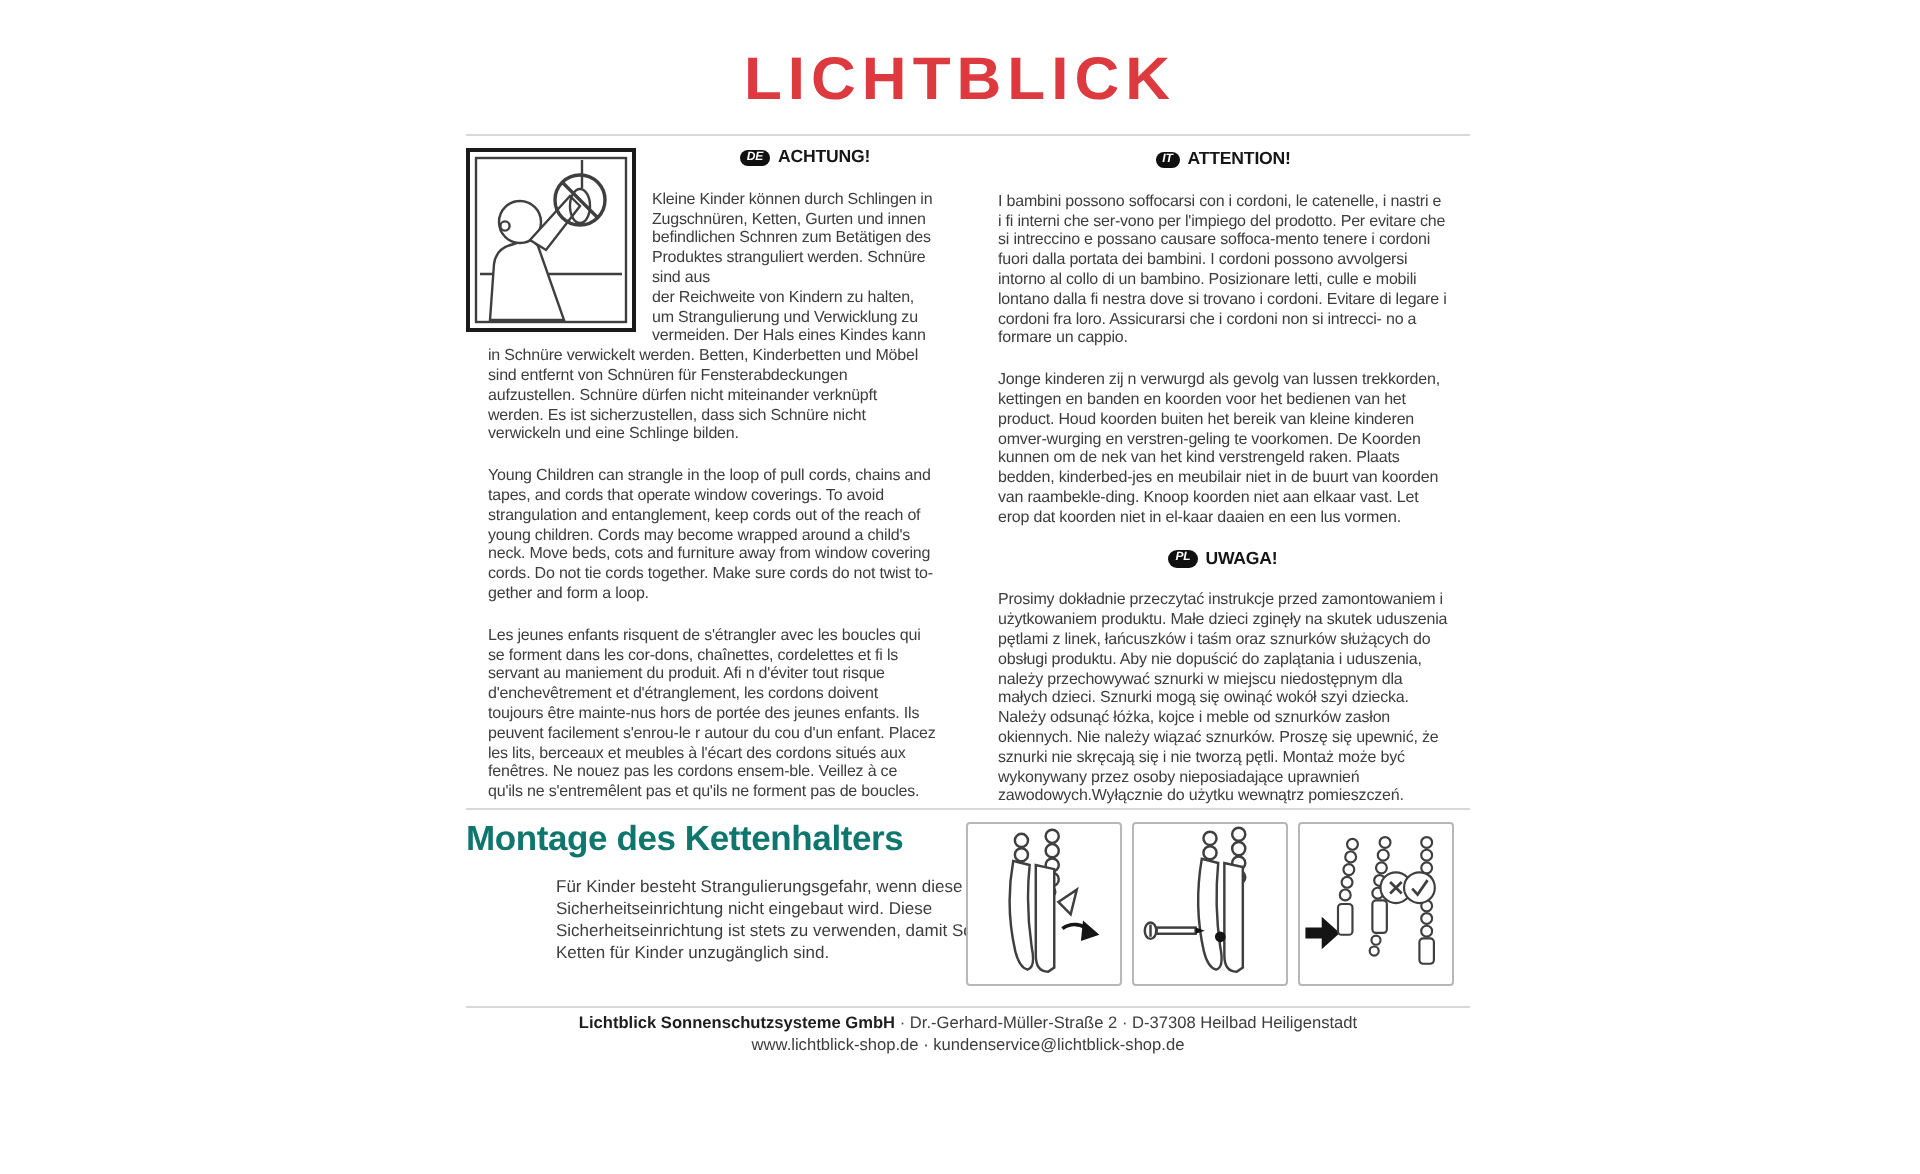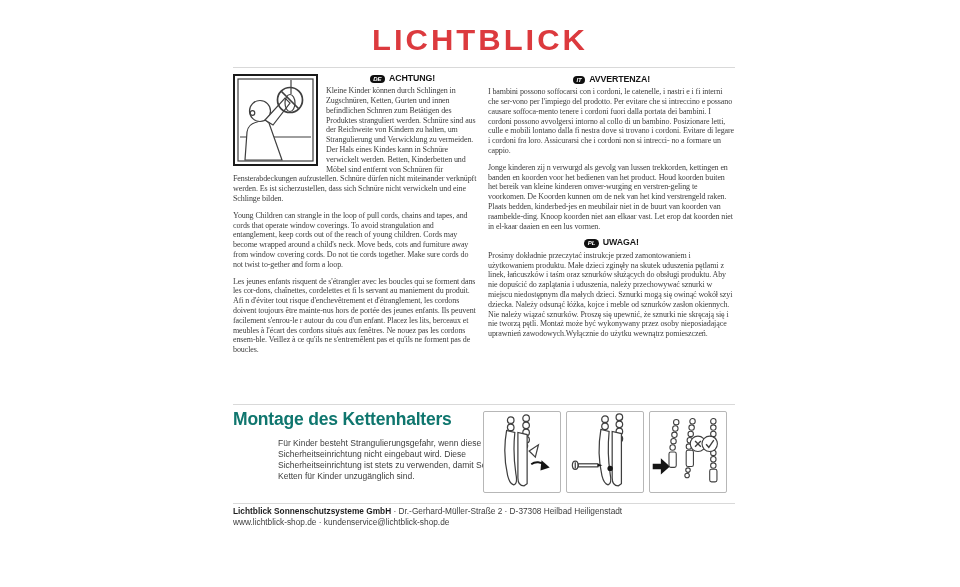--- a/index.html
+++ b/index.html
@@ -21,33 +21,33 @@
 
   .warn-img{float:left;width:81px;height:88px;border:2px solid #1a1a1a;background:#fff;
             margin:0 8px 4px 0;}
   .warn-img svg{display:block;}
 
   .sec{margin-bottom:7px;}
   .sec-head{display:flex;align-items:center;gap:4px;font-size:8.8px;font-weight:bold;
             color:#161616;margin:0 0 2.5px 0;justify-content:center;}
   .badge{background:#101010;color:#ffffff;font-size:6px;font-style:italic;font-weight:bold;
          line-height:8.5px;padding:0 3.5px;border-radius:5px;display:inline-block;}
-  .sec-body{margin:0;font-family:Liberation Serif, serif;}
+  .sec-body{margin:11px;}
   .block{display:block;}
 
   .montage-title{position:absolute;left:233px;top:409px;font-size:17.5px;font-weight:bold;
                  color:#0f766e;letter-spacing:-0.2px;}
   .montage-body{position:absolute;left:233px;top:438px;width:254px;font-size:8.5px;
                 line-height:11px;color:#3d3d3d;margin-left:45px;}
   .diagrams{position:absolute;left:483px;top:411px;display:flex;gap:5px;}
   .diagram{width:78px;height:82px;border:1px solid #b7b7b7;border-radius:2px;
            background:#fff;box-sizing:border-box;}
   .diagram svg{display:block;}
 
-  .footer{position:absolute;left:233px;top:506px;width:502px;
+  .footer{position:absolute;left:233px;top:506px;width:502px;text-align:center;
           font-size:8.3px;line-height:11px;color:#3d3d3d;}
   .footer .company{font-weight:bold;color:#1e1e1e;}
 
   svg .ln{fill:none;stroke:#3f3f3f;stroke-width:1.2;}
   svg .fw{fill:#ffffff;stroke:#3f3f3f;stroke-width:1.2;}
   svg .dk{fill:#151515;}
 </style>
 </head>
 <body>
 
@@ -92,21 +92,21 @@
     <div class="sec">
       <p class="sec-body">Les jeunes enfants risquent de s'étrangler avec les boucles qui se forment dans les cor-dons, chaînettes, cordelettes et fi ls servant au maniement du produit. Afi n d'éviter tout risque d'enchevêtrement et d'étranglement, les cordons doivent toujours être mainte-nus hors de portée des jeunes enfants. Ils peuvent facilement s'enrou-le r autour du cou d'un enfant. Placez les lits, berceaux et meubles à l'écart des cordons situés aux fenêtres. Ne nouez pas les cordons ensem-ble. Veillez à ce qu'ils ne s'entremêlent pas et qu'ils ne forment pas de boucles.</p>
     </div>
   </div>
 
   <div class="col col-right">
 
     <div class="sec">
       <div class="sec-head">
         <span class="badge">IT</span>
-        <span>AVVERTENZA!</span>
+        <span>ATTENTION!</span>
       </div>
       <p class="sec-body">I bambini possono soffocarsi con i cordoni, le catenelle, i nastri e i fi interni che ser-vono per l'impiego del prodotto. Per evitare che si intreccino e possano causare soffoca-mento tenere i cordoni fuori dalla portata dei bambini. I cordoni possono avvolgersi intorno al collo di un bambino. Posizionare letti, culle e mobili lontano dalla fi nestra dove si trovano i cordoni. Evitare di legare i cordoni fra loro. Assicurarsi che i cordoni non si intrecci- no a formare un cappio.</p>
     </div>
 
     <div class="sec">
       <p class="sec-body">Jonge kinderen zij n verwurgd als gevolg van lussen trekkorden, kettingen en banden en koorden voor het bedienen van het product. Houd koorden buiten het bereik van kleine kinderen omver-wurging en verstren-geling te voorkomen. De Koorden kunnen om de nek van het kind verstrengeld raken. Plaats bedden, kinderbed-jes en meubilair niet in de buurt van koorden van raambekle-ding. Knoop koorden niet aan elkaar vast. Let erop dat koorden niet in el-kaar daaien en een lus vormen.</p>
     </div>
 
     <div class="sec">
       <div class="sec-head">

